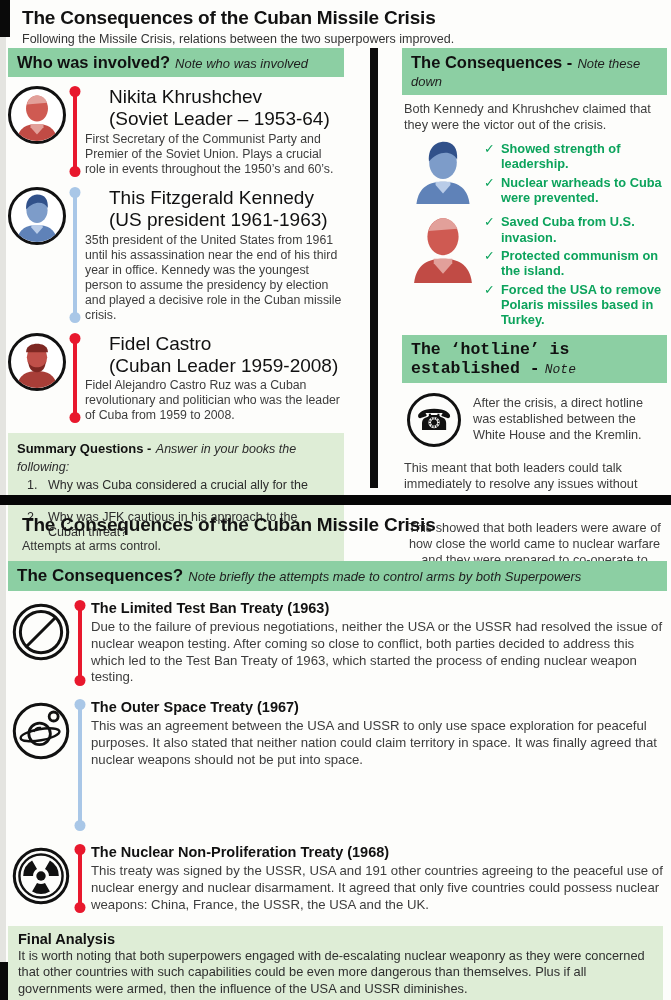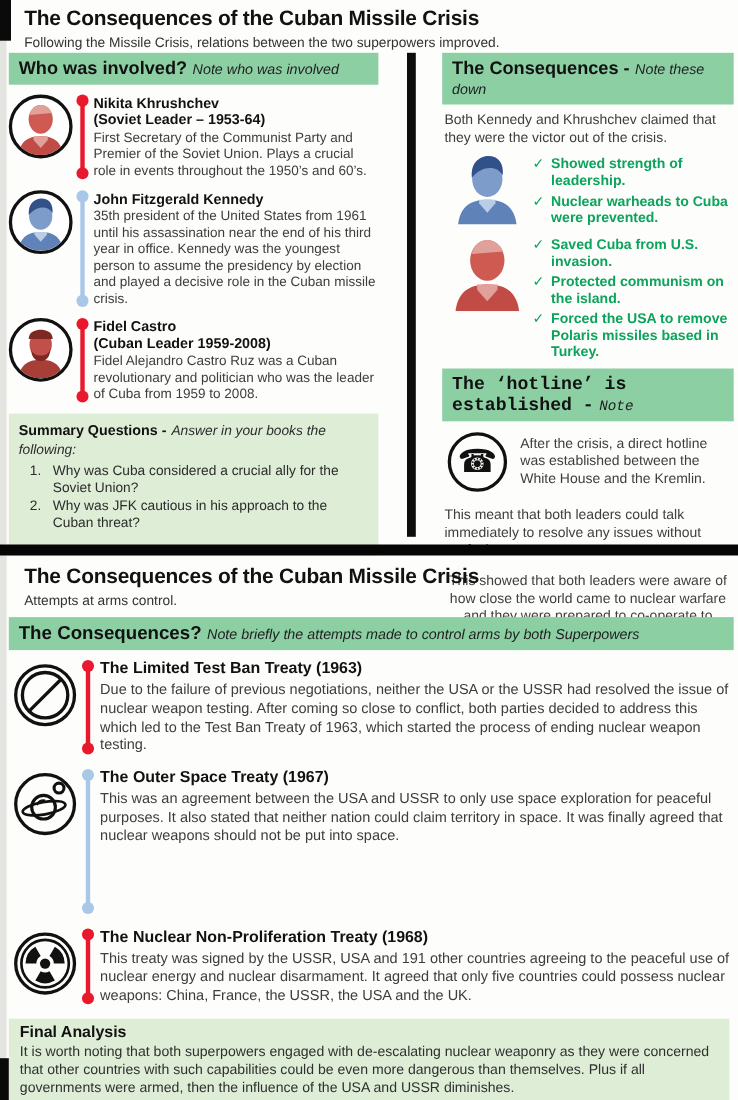--- a/index.html
+++ b/index.html
@@ -41,21 +41,21 @@
 
   .tl { width:4px; border-radius:2px; position:relative; flex:none;
         align-self:stretch; margin:3px 8px 3px 7px; }
   .tl::before,.tl::after { content:""; position:absolute; left:50%; transform:translateX(-50%);
         width:11px; height:11px; border-radius:50%; background:inherit; }
   .tl::before { top:-3px; } .tl::after { bottom:-3px; }
   .tl-red { background:#e8182d; }
   .tl-blue { background:#a9c7e7; }
 
   .ptext { flex:1; }
-  .pname { font-size:13px; font-weight:bold; line-height:1.18; color:#111; }
+  .pname { font-size:19px; font-weight:normal; line-height:1.18; color:#111;margin-left:24px; }
   .pdesc { font-size:12.3px; line-height:1.22; color:#3d3d3d; margin-top:1px; }
 
   .light-box { background:#deedd6; padding:6px 9px 20px; }
   .summary { margin-top:auto; }
   .sq-title { font-size:13px; font-weight:bold; color:#111; }
   .sq-note { font-size:12.5px; font-style:italic; color:#2c2c2c; }
   .summary ol { margin-top:3px; padding-left:24px; }
   .summary li { font-size:12.5px; line-height:1.2; color:#2c2c2c; padding-left:7px; margin-bottom:2px; }
 
   .para { font-size:12.7px; line-height:1.26; color:#3d3d3d; }
@@ -152,21 +152,22 @@
           </div>
 
           <div class="person">
             <div class="avatar">
               <svg viewBox="0 0 64 64">
                   <use href="#bust-kennedy"></use>
                 </svg>
             </div>
             <div class="tl tl-blue"></div>
             <div class="ptext">
-              <div class="pname">John Fitzgerald Kennedy</div>
+              <div class="pname">This Fitzgerald Kennedy</div>
+              <div class="pname">(US president 1961-1963)</div>
               <div class="pdesc">35th president of the United States from 1961 until his assassination near the end of his third year in office. Kennedy was the youngest person to assume the presidency by election and played a decisive role in the Cuban missile crisis.</div>
             </div>
           </div>
 
           <div class="person">
             <div class="avatar">
               <svg viewBox="0 0 64 64">
                   <use href="#bust-castro"></use>
                 </svg>
             </div>

